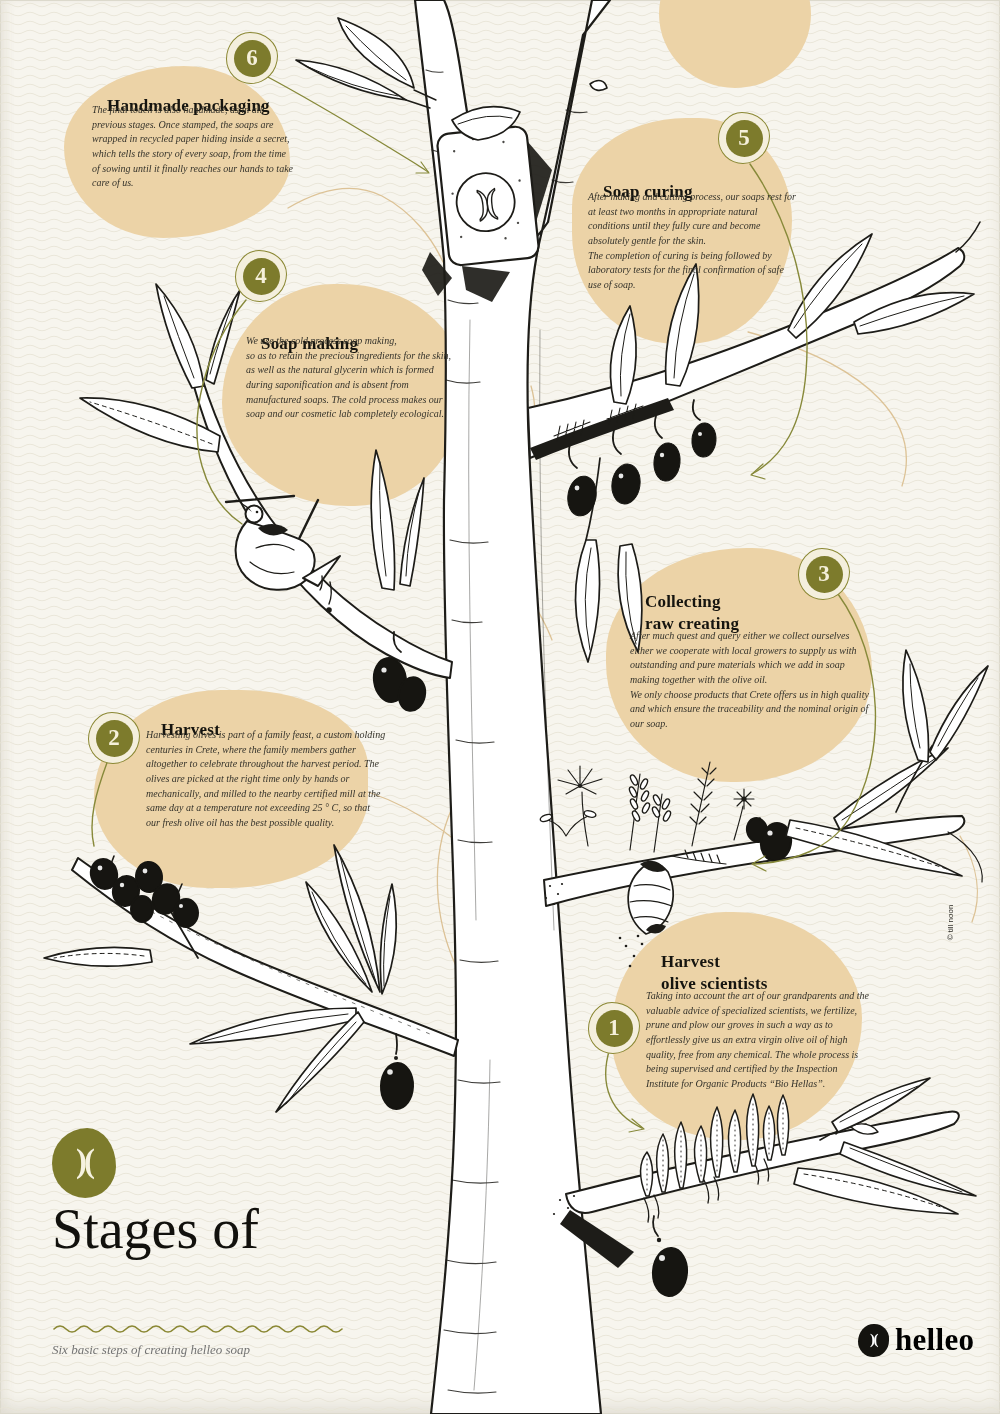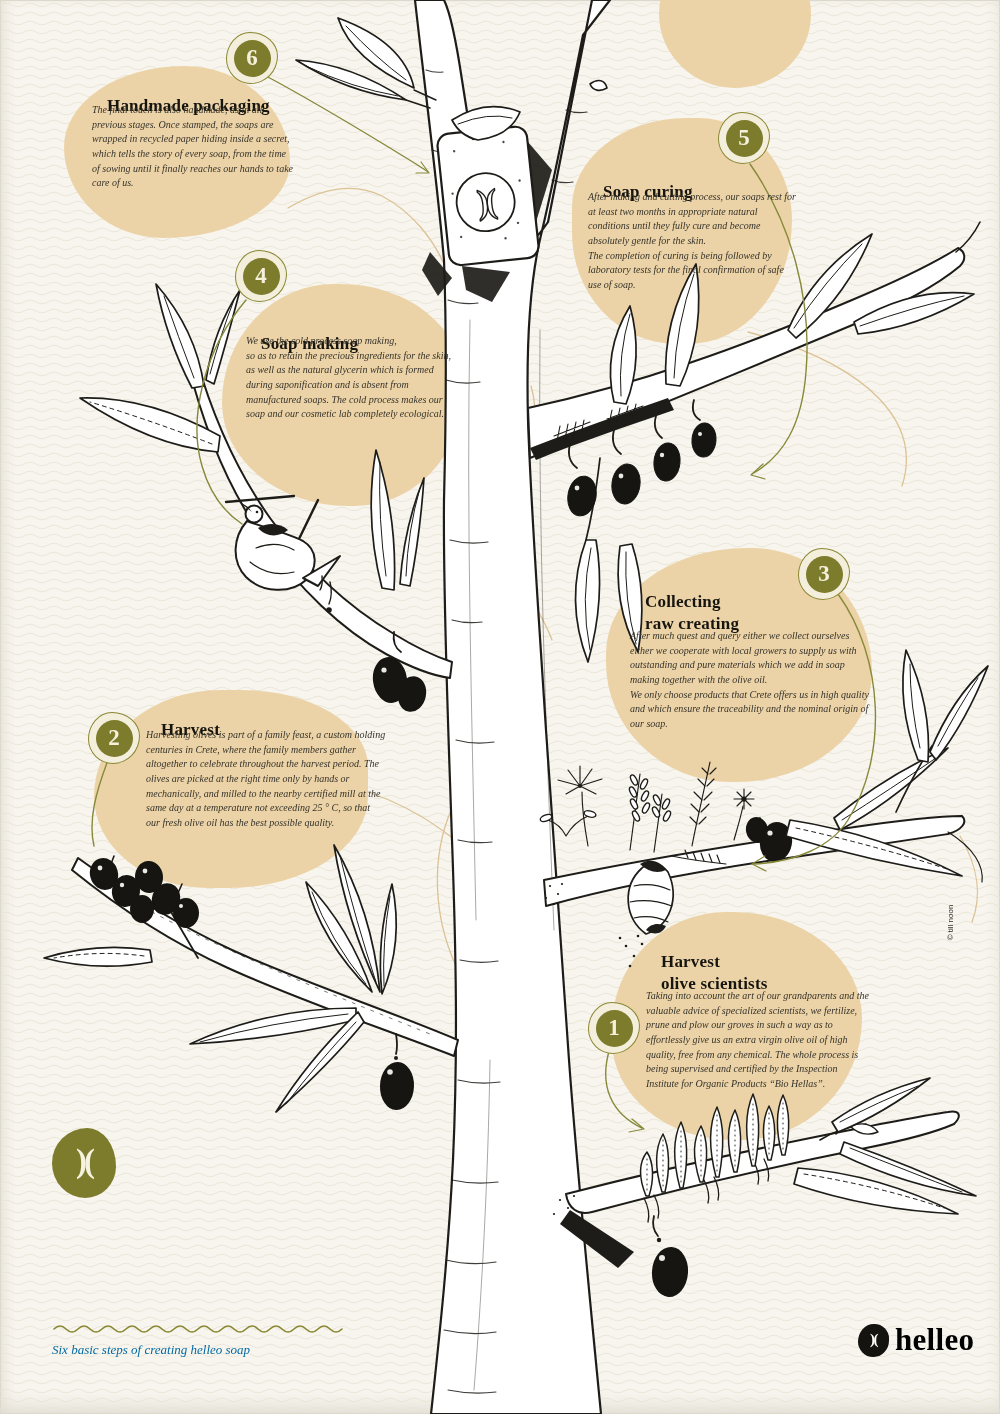--- a/index.html
+++ b/index.html
@@ -32,21 +32,21 @@
   .t3{left:630px;top:576px;} .p3{left:630px;top:629px;width:242px;}
   .t2{left:146px;top:704px;text-align:center;} .p2{left:146px;top:728px;width:240px;}
   .t1{left:646px;top:936px;} .p1{left:646px;top:989px;width:224px;}
   
   .logo-blob{position:absolute;left:52px;top:1128px;width:64px;height:70px;background:#7d7b2c;
              border-radius:55% 45% 48% 52%/50% 55% 45% 50%;display:flex;align-items:center;justify-content:center;z-index:7;}
   .logo-mark{color:#f6f2e0;font-weight:bold;font-size:33px;letter-spacing:-3px;line-height:1;padding-bottom:4px;}
   .main-title{position:absolute;left:52px;top:1200px;margin:0;font-weight:normal;font-size:56px;line-height:1.06;color:#12110d;z-index:7;}
   .main-title span{display:block;}
   .title-wave{position:absolute;left:52px;top:1322px;z-index:7;}
-  .subtitle{position:absolute;left:52px;top:1342px;margin:0;font-style:italic;font-size:13px;color:#0369a1;z-index:7;}
+  .subtitle{position:absolute;left:52px;top:1342px;margin:0;font-style:italic;font-size:13px;color:#737373;z-index:7;}
   .brand{position:absolute;left:858px;top:1322px;display:flex;align-items:center;z-index:7;}
   .brand-blob{width:31px;height:33px;background:#14130f;border-radius:52% 48% 50% 50%/55% 45% 52% 48%;
               display:flex;align-items:center;justify-content:center;}
   .brand-mark{color:#fff;font-weight:bold;font-size:15px;letter-spacing:-1.5px;line-height:1;padding-bottom:2px;}
   .brand-name{font-weight:bold;font-size:31px;color:#000000;margin-left:6px;letter-spacing:.3px;}
   .credit{position:absolute;left:918px;top:918px;width:64px;text-align:center;font-family:"Liberation Sans",sans-serif;
           font-size:8px;color:#2a2923;transform:rotate(-90deg);z-index:7;}
   svg text{font-family:"Liberation Serif",serif;}
 </style>
 </head>
@@ -497,20 +497,21 @@
         <span>Harvest</span>
         <span>olive scientists</span>
       </h2>
     <p class="step-body p1">Taking into account the art of our grandparents and the valuable advice of specialized scientists, we fertilize, prune and plow our groves in such a way as to effortlessly give us an extra virgin olive oil of high quality, free from any chemical. The whole process is being supervised and certified by the Inspection Institute for Organic Products “Bio Hellas”.</p>
   </section>
 
   <div class="logo-blob">
     <span class="logo-mark">)(</span>
   </div>
   <h1 class="main-title">
+    <span>Stages of</span>
   </h1>
   <svg class="title-wave" width="296" height="12">
     <path d="M2 7 q 6 -6 12 0 t 12 0 t 12 0 t 12 0 t 12 0 t 12 0 t 12 0 t 12 0 t 12 0 t 12 0 t 12 0 t 12 0 t 12 0 t 12 0 t 12 0 t 12 0 t 12 0 t 12 0 t 12 0 t 12 0 t 12 0 t 12 0 t 12 0 t 12 0" fill="none" stroke="#8a8733" stroke-width="1.6" stroke-linecap="round"></path>
   </svg>
   <p class="subtitle">Six basic steps of creating helleo soap</p>
 
   <div class="brand">
     <span class="brand-blob">
         <span class="brand-mark">)(</span>
       </span>

